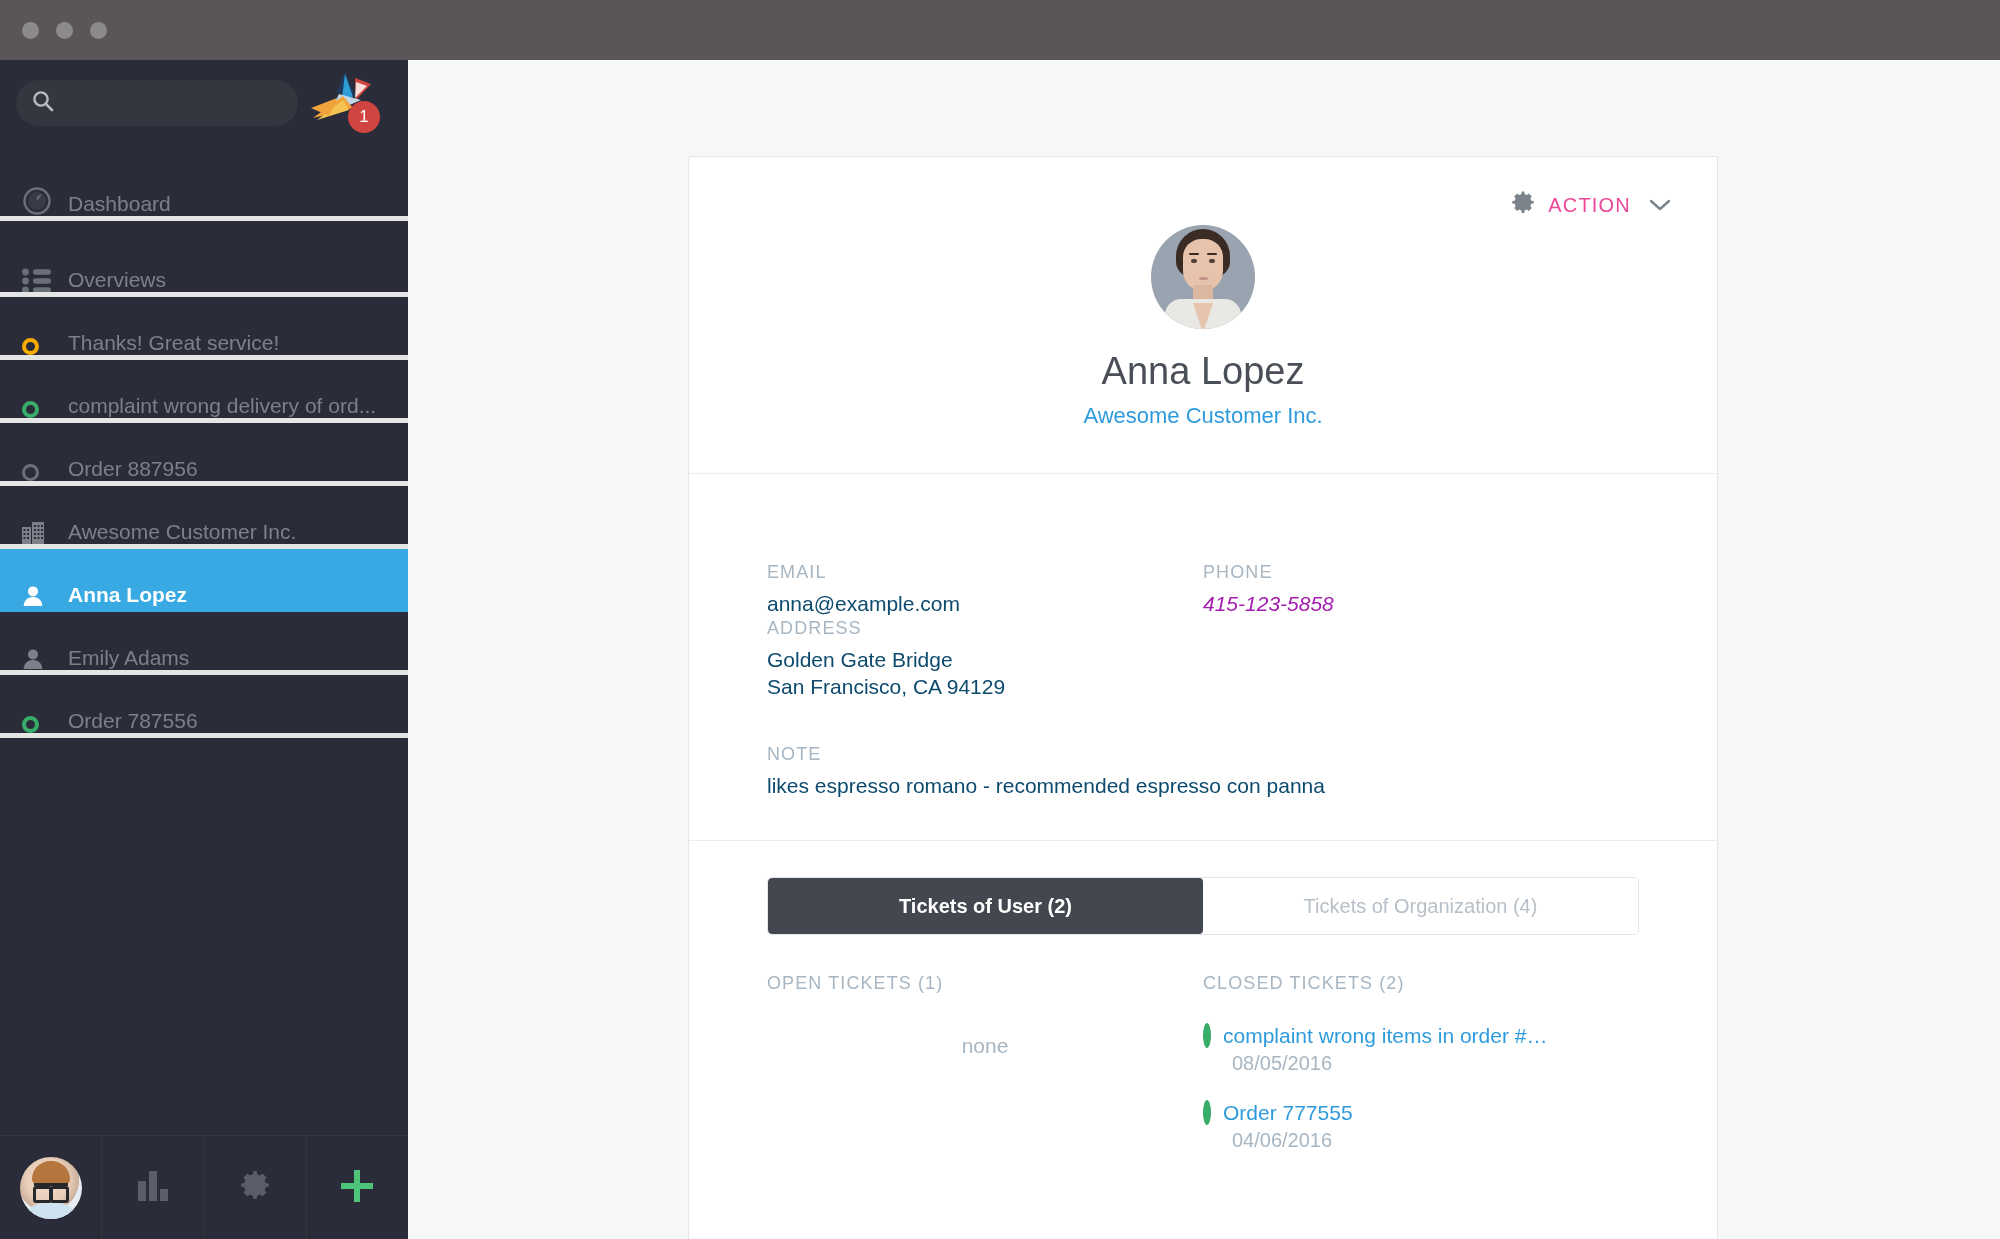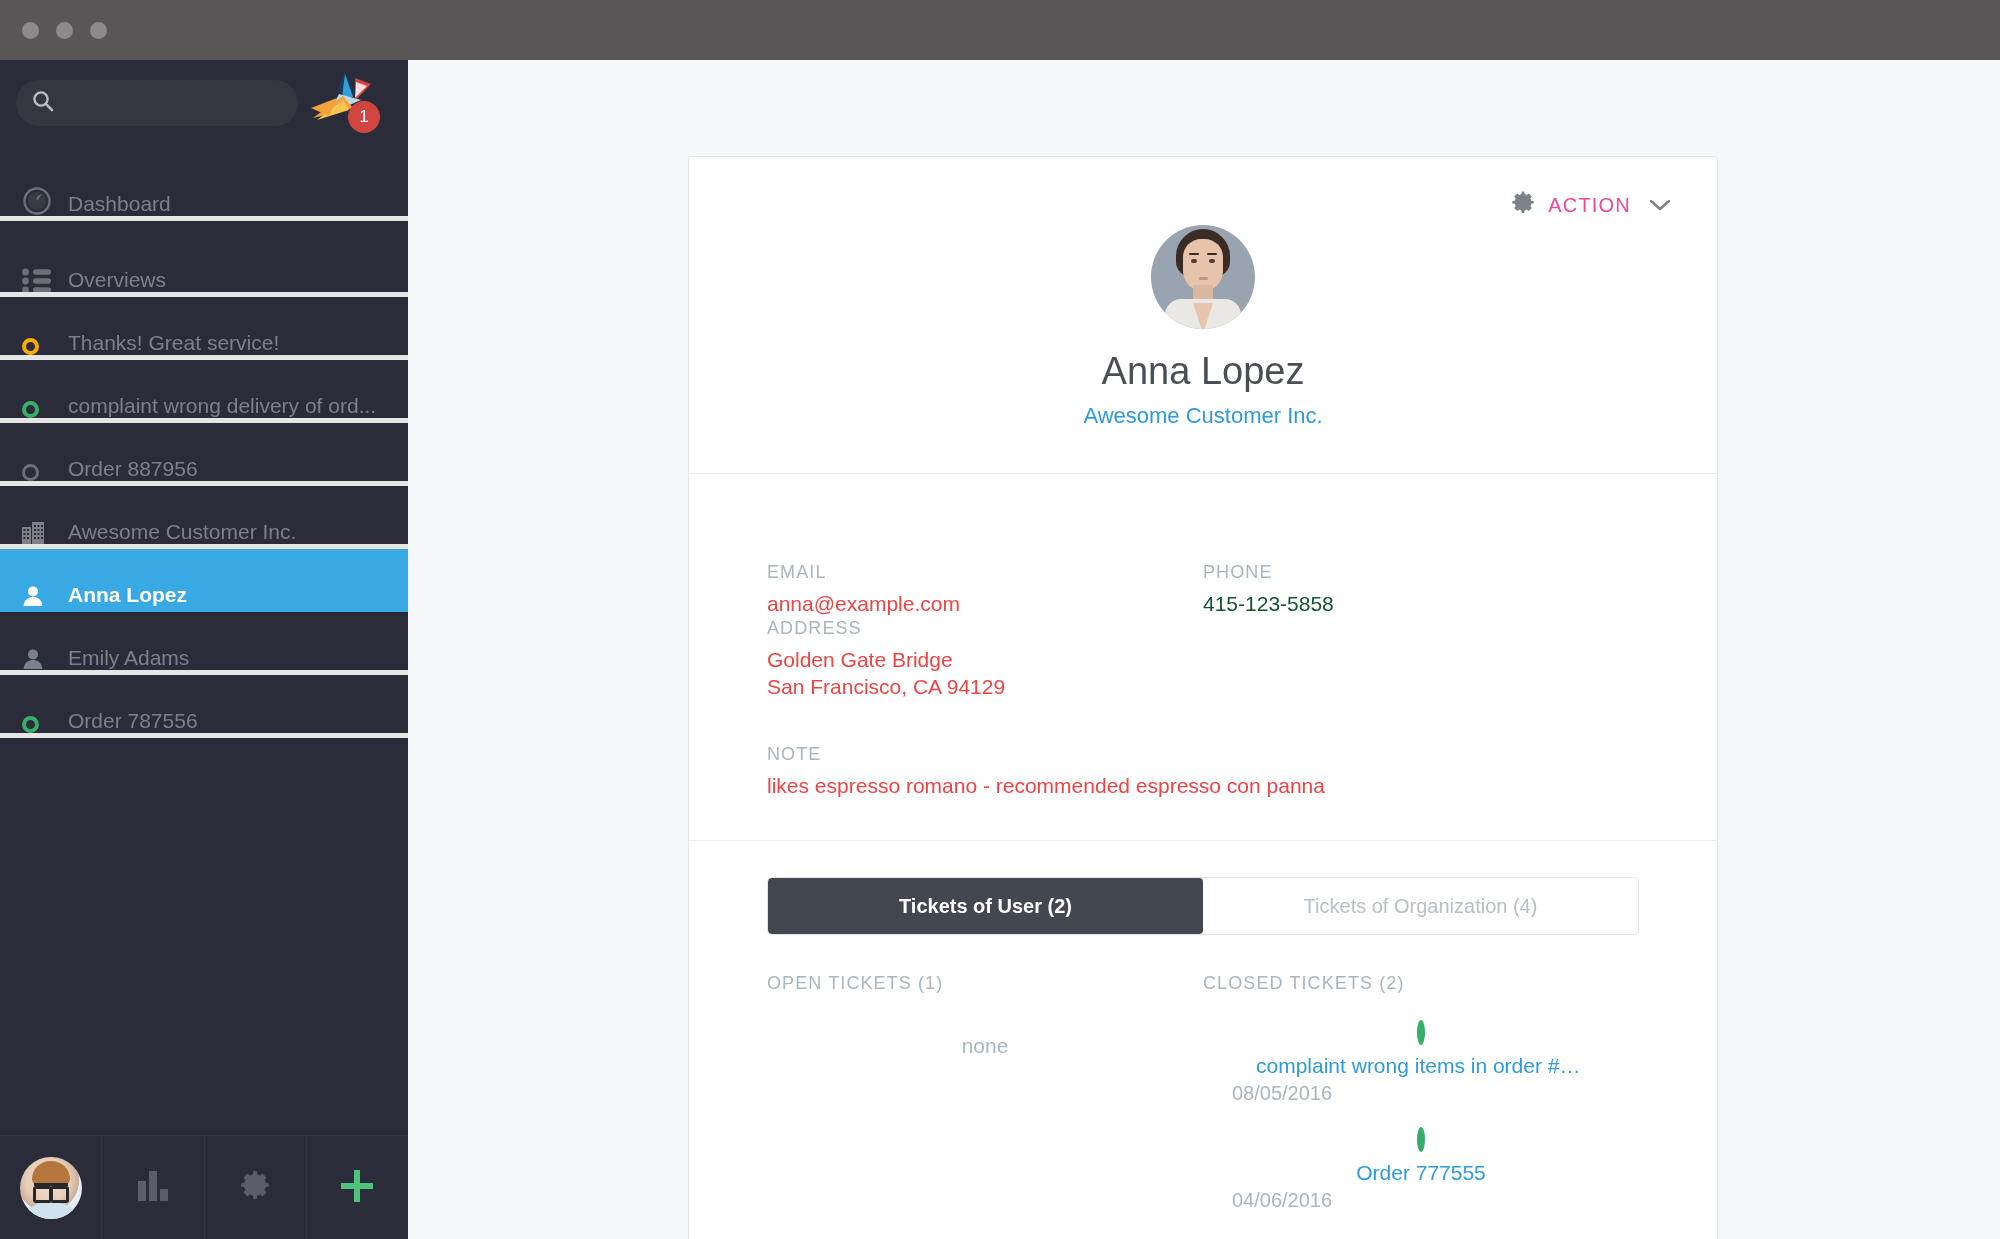--- a/index.html
+++ b/index.html
@@ -137,22 +137,22 @@
   .profile-org  { font-size: 22px; color: #2e9bdd; margin-top: 10px; cursor: pointer; }
 
   .divider { height: 1px; background: #ebedef; }
 
   .details { padding: 44px 78px 40px 78px; }
   .row { display: flex; }
   .col { width: 50%; }
   .fld-label {
     font-size: 18px; color: #a7b6c2; letter-spacing: 1.1px; margin-bottom: 8px;
   }
-  .fld-value { font-size: 21px; color: #ef4444; line-height: 1.28; }
-  .fld-value.link { color: #14532d; cursor: pointer; }
+  .fld-value { font-size: 21px; color: #0c4a6e; line-height: 1.28; }
+  .fld-value.link { color: #a21caf; cursor: pointer; font-style: italic; }
   .fld-block { margin-bottom: 34px; }
   .fld-block:last-child { margin-bottom: 0; margin-top: 44px; }
 
   .tickets { padding: 36px 78px 60px 78px; }
   .tabs {
     display: flex; width: 100%; height: 58px;
     border: 1px solid #e2e6e9; border-radius: 5px; overflow: hidden;
   }
   .tab {
     flex: 1 1 0; display: flex; align-items: center; justify-content: center;
@@ -160,21 +160,21 @@
   }
   .tab.active { background: #43474f; color: #ffffff; font-weight: bold; border-radius: 4px; }
 
   .tkt-cols { display: flex; margin-top: 38px; }
   .tkt-col { width: 50%; }
   .tkt-head {
     font-size: 18px; color: #a7b6c2; letter-spacing: 1.1px; margin-bottom: 30px;
   }
   .tkt-none { font-size: 21px; color: #a7b6c2; text-align: center; margin-top: 40px; }
   .tkt-item { margin-bottom: 26px; }
-  .tkt-line { display: flex; align-items: center; gap: 12px; flex-direction: column; }
+  .tkt-line { display: flex; align-items: center; gap: 12px; }
   .tkt-title {
     font-size: 21px; color: #2e9bdd; cursor: pointer;
     white-space: nowrap; overflow: hidden; text-overflow: ellipsis; max-width: 330px;
   }
   .tkt-date { font-size: 20px; color: #a7b6c2; margin-left: 29px; margin-top: 4px; }
 </style>
 </head>
 <body>
 
 <div id="app">

